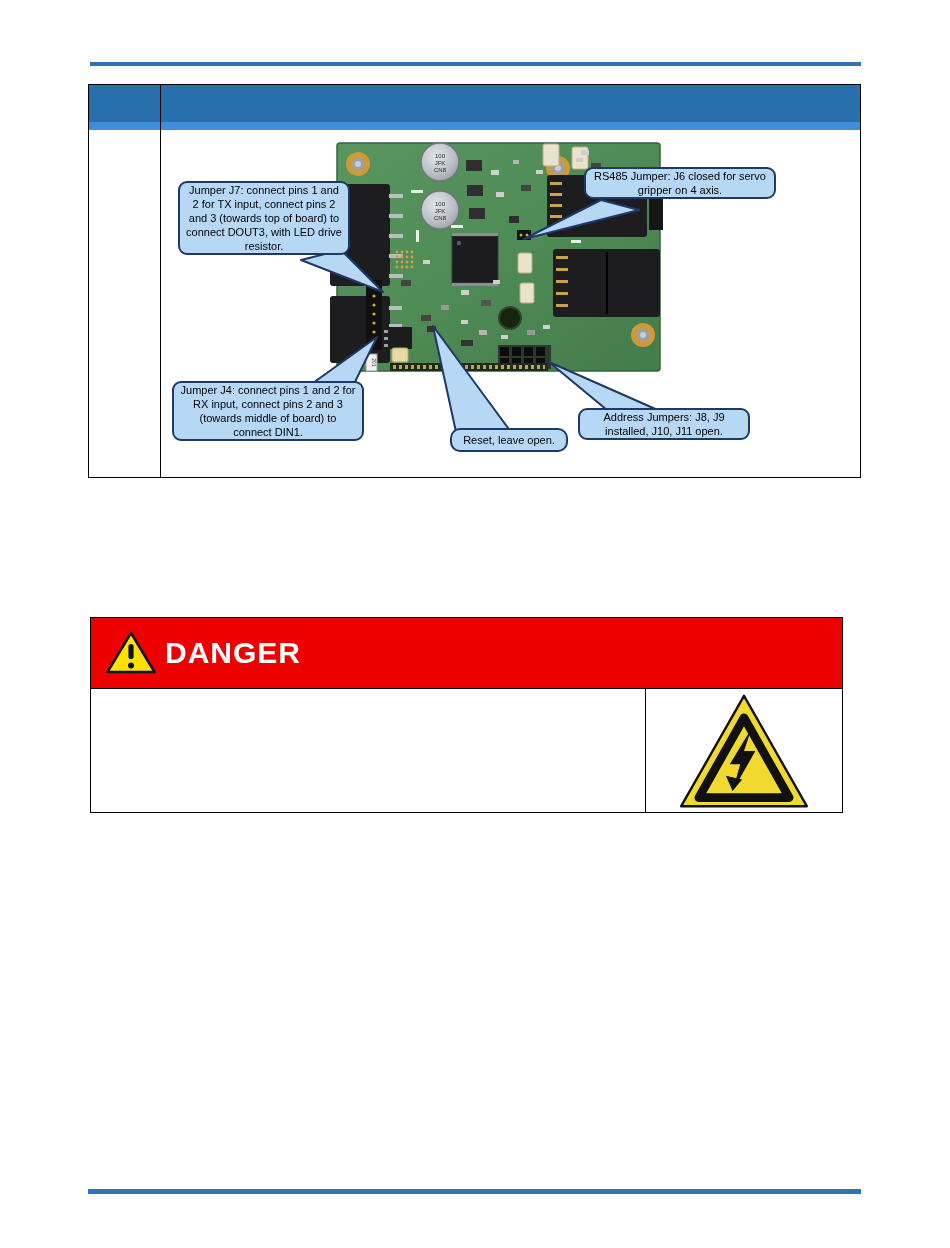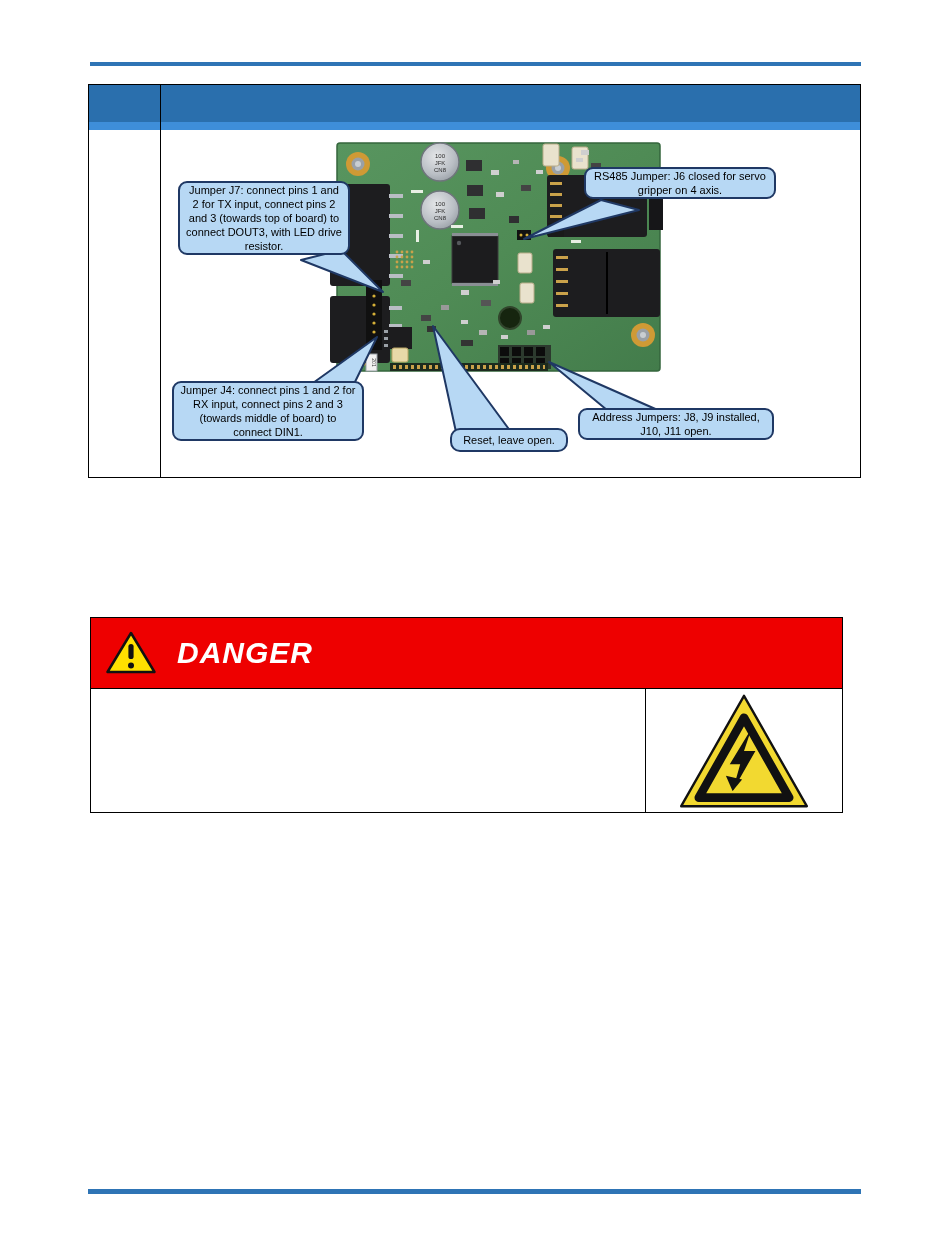--- a/index.html
+++ b/index.html
@@ -19,21 +19,21 @@
   .td-right{flex:1;position:relative;overflow:hidden;}
   .fig-svg{position:absolute;left:0;top:0;z-index:1;}
 
   .callout{position:absolute;z-index:2;background:#B7D8F4;border:2px solid #1F3864;border-radius:9px;
            font-size:11px;line-height:1.28;color:#000;text-align:center;padding:0 5px;box-sizing:border-box;}
 
   
   .danger{position:absolute;left:90px;top:617px;width:753px;border:1px solid #000;box-sizing:border-box;background:#fff;}
   .danger-head{height:70px;background:#EE0000;display:flex;align-items:center;}
   .danger-head .tri{margin-left:14px;flex:0 0 auto;}
-  .danger-title{color:#fff;font-weight:bold;font-size:30px;letter-spacing:1px;margin-left:20px;font-style:italic;}
+  .danger-title{color:#fff;font-weight:bold;font-size:30px;letter-spacing:1px;margin-left:8px;}
   .danger-body{height:123px;display:flex;background:#fff;border-top:1px solid #000;}
   .danger-cell-text{flex:1;border-right:1px solid #000;box-sizing:border-box;}
   .danger-cell-icon{width:196px;display:flex;align-items:center;justify-content:center;}
 </style>
 </head>
 <body>
 
 <div class="page">
 
   <div class="rule top"></div>
@@ -253,21 +253,21 @@
             <polygon points="145,258 190,260 216,207"></polygon>
             <polygon points="295,302 350,302 272,196"></polygon>
             <polygon points="452,285 508,285 388,232"></polygon>
           </g>
         </svg>
 
         <div class="callout" style="left:17px;top:51px;width:172px;">Jumper J7: connect pins 1 and 2 for TX input, connect pins 2 and 3 (towards top of board) to connect DOUT3, with LED drive resistor.</div>
         <div class="callout" style="left:423px;top:37px;width:192px;">RS485 Jumper: J6 closed for servo gripper on 4 axis.</div>
         <div class="callout" style="left:11px;top:251px;width:192px;">Jumper J4: connect pins 1 and 2 for RX input, connect pins 2 and 3 (towards middle of board) to connect DIN1.</div>
         <div class="callout" style="left:289px;top:298px;width:118px;padding:3px 4px;border-radius:10px;">Reset, leave open.</div>
-        <div class="callout" style="left:417px;top:278px;width:196px;">Address Jumpers: J8, J9 installed, J10, J11 open.</div>
+        <div class="callout" style="left:417px;top:278px;width:172px;">Address Jumpers: J8, J9 installed, J10, J11 open.</div>
       </div>
     </div>
   </div>
 
   <div class="danger">
     <div class="danger-head">
       <svg class="tri" width="52" height="46" viewBox="0 0 52 46">
         <path d="M26 3 L49.5 42 L2.5 42 Z" fill="#FFE000" stroke="#111" stroke-width="2.5" stroke-linejoin="round"></path>
         <rect x="23.4" y="14" width="5.2" height="15" rx="2.6" fill="#111"></rect>
         <circle cx="26" cy="35.5" r="3" fill="#111"></circle>

